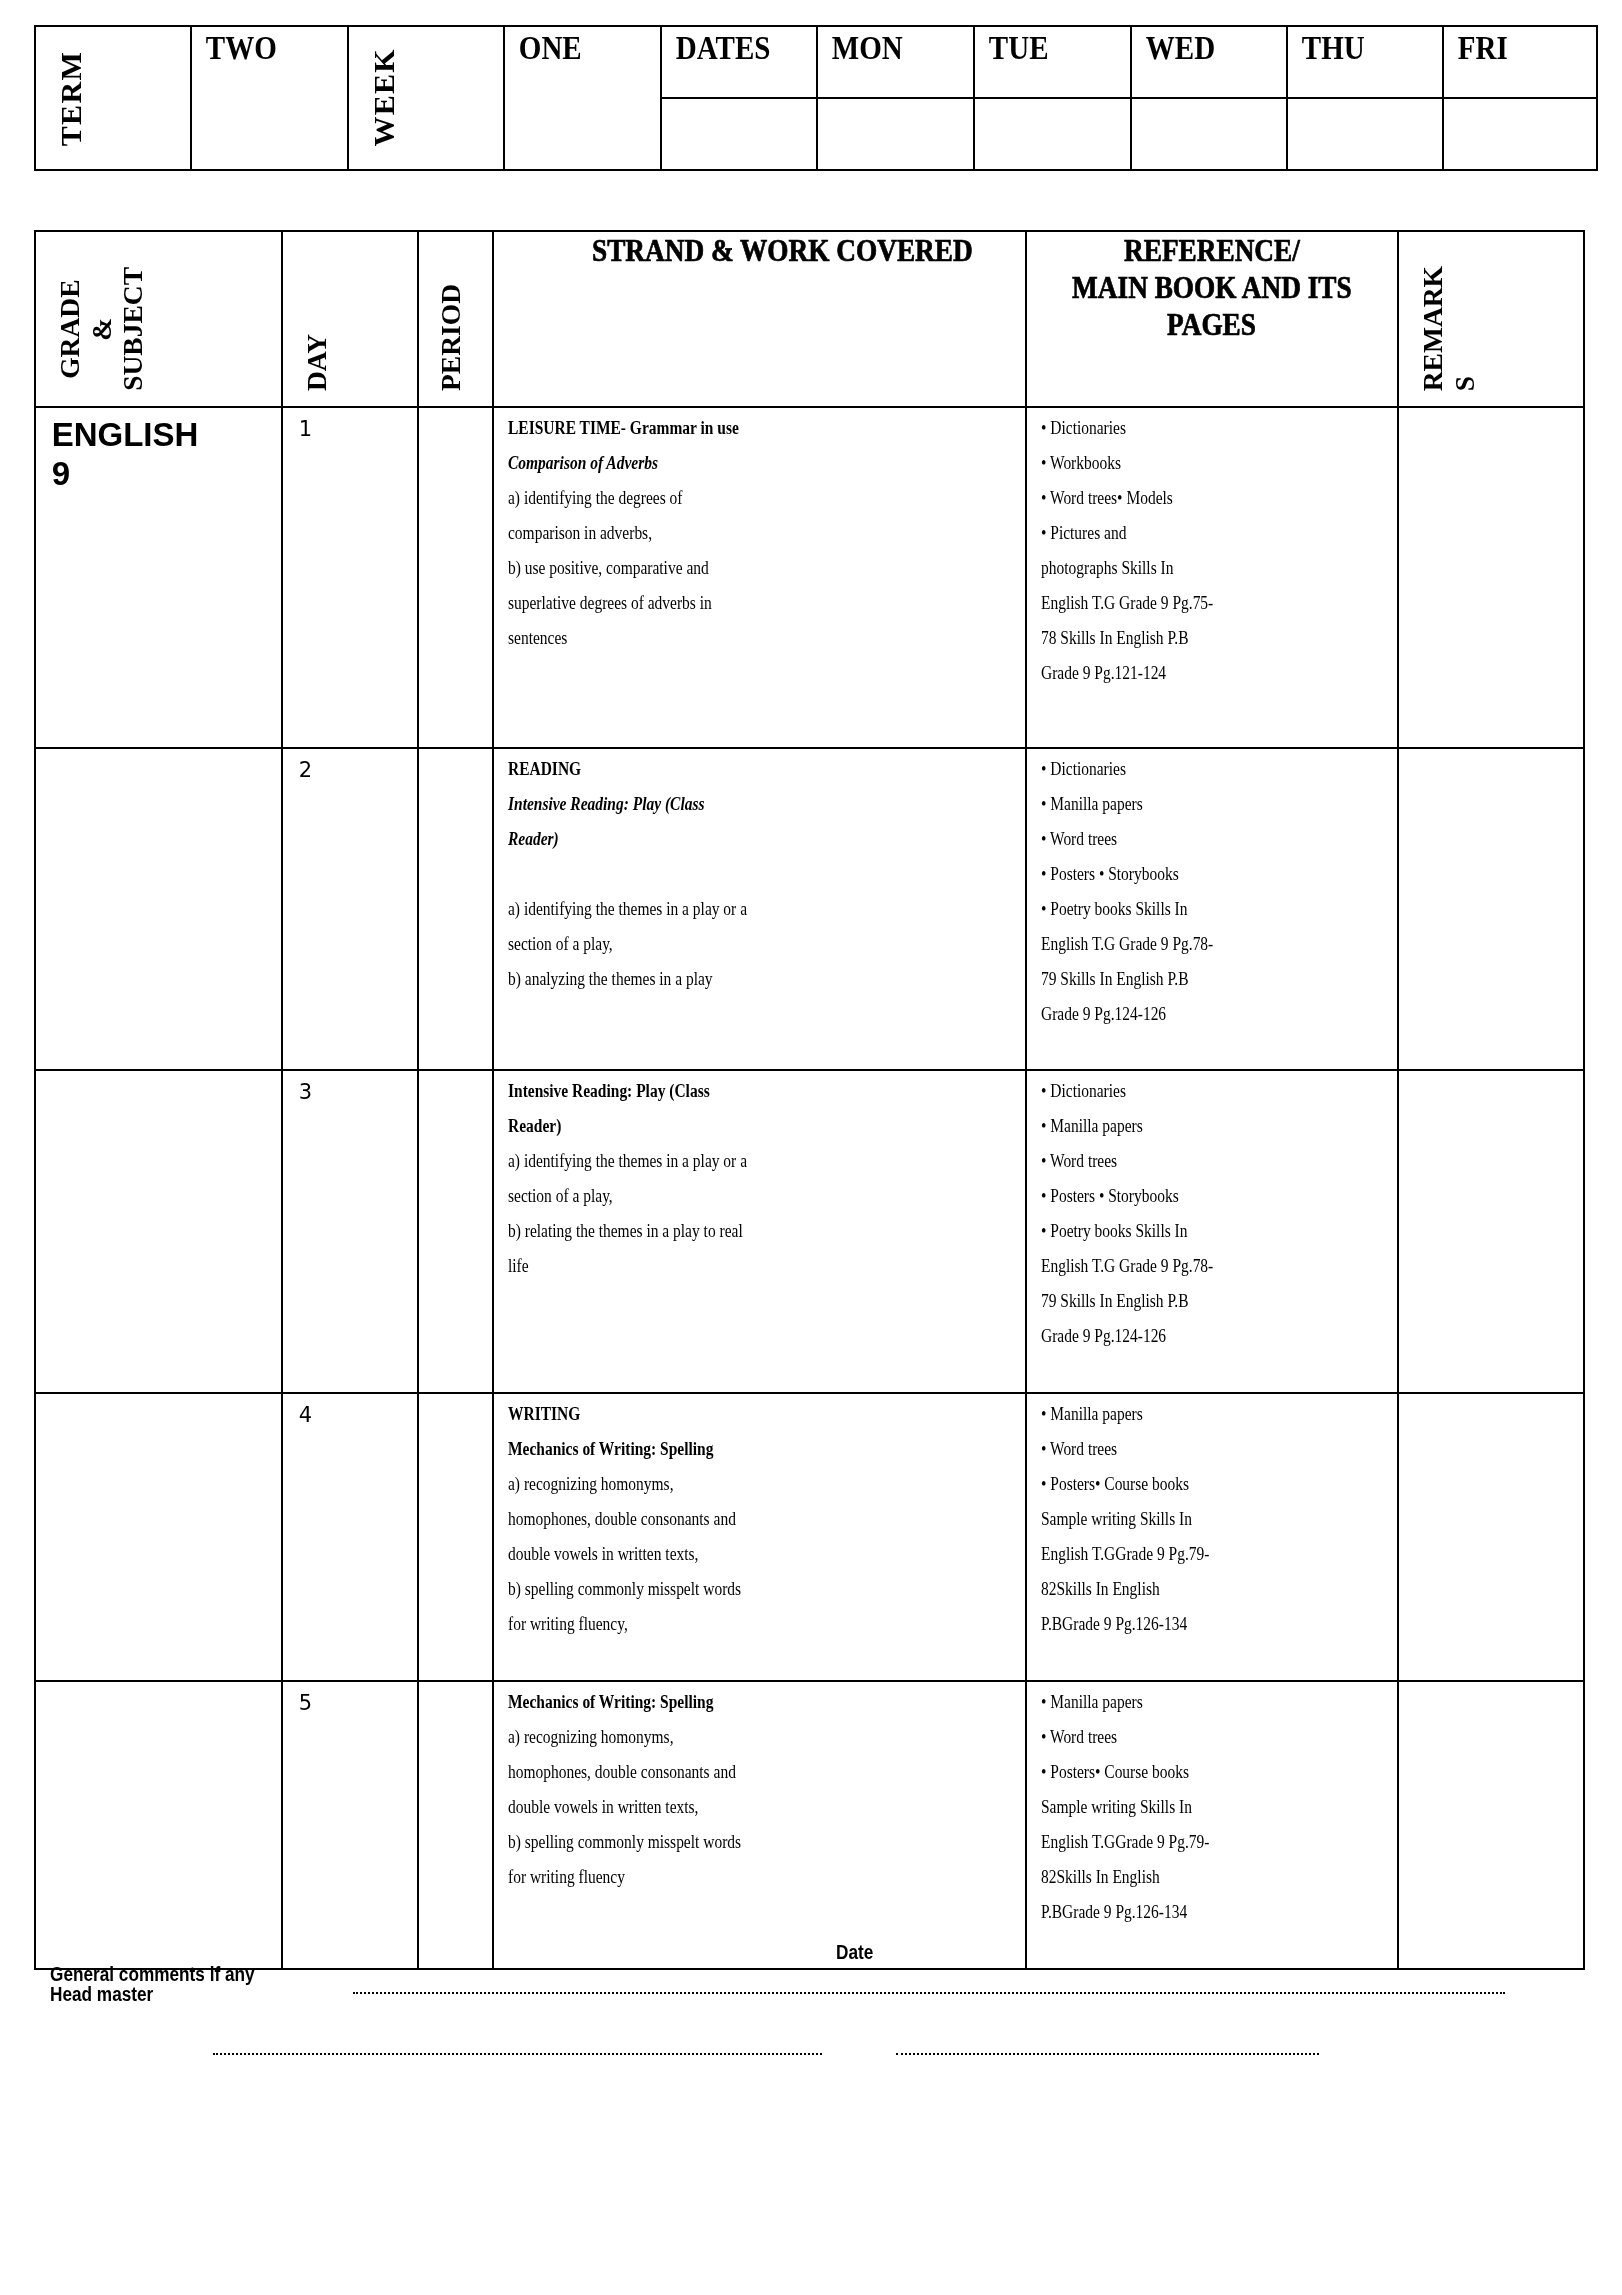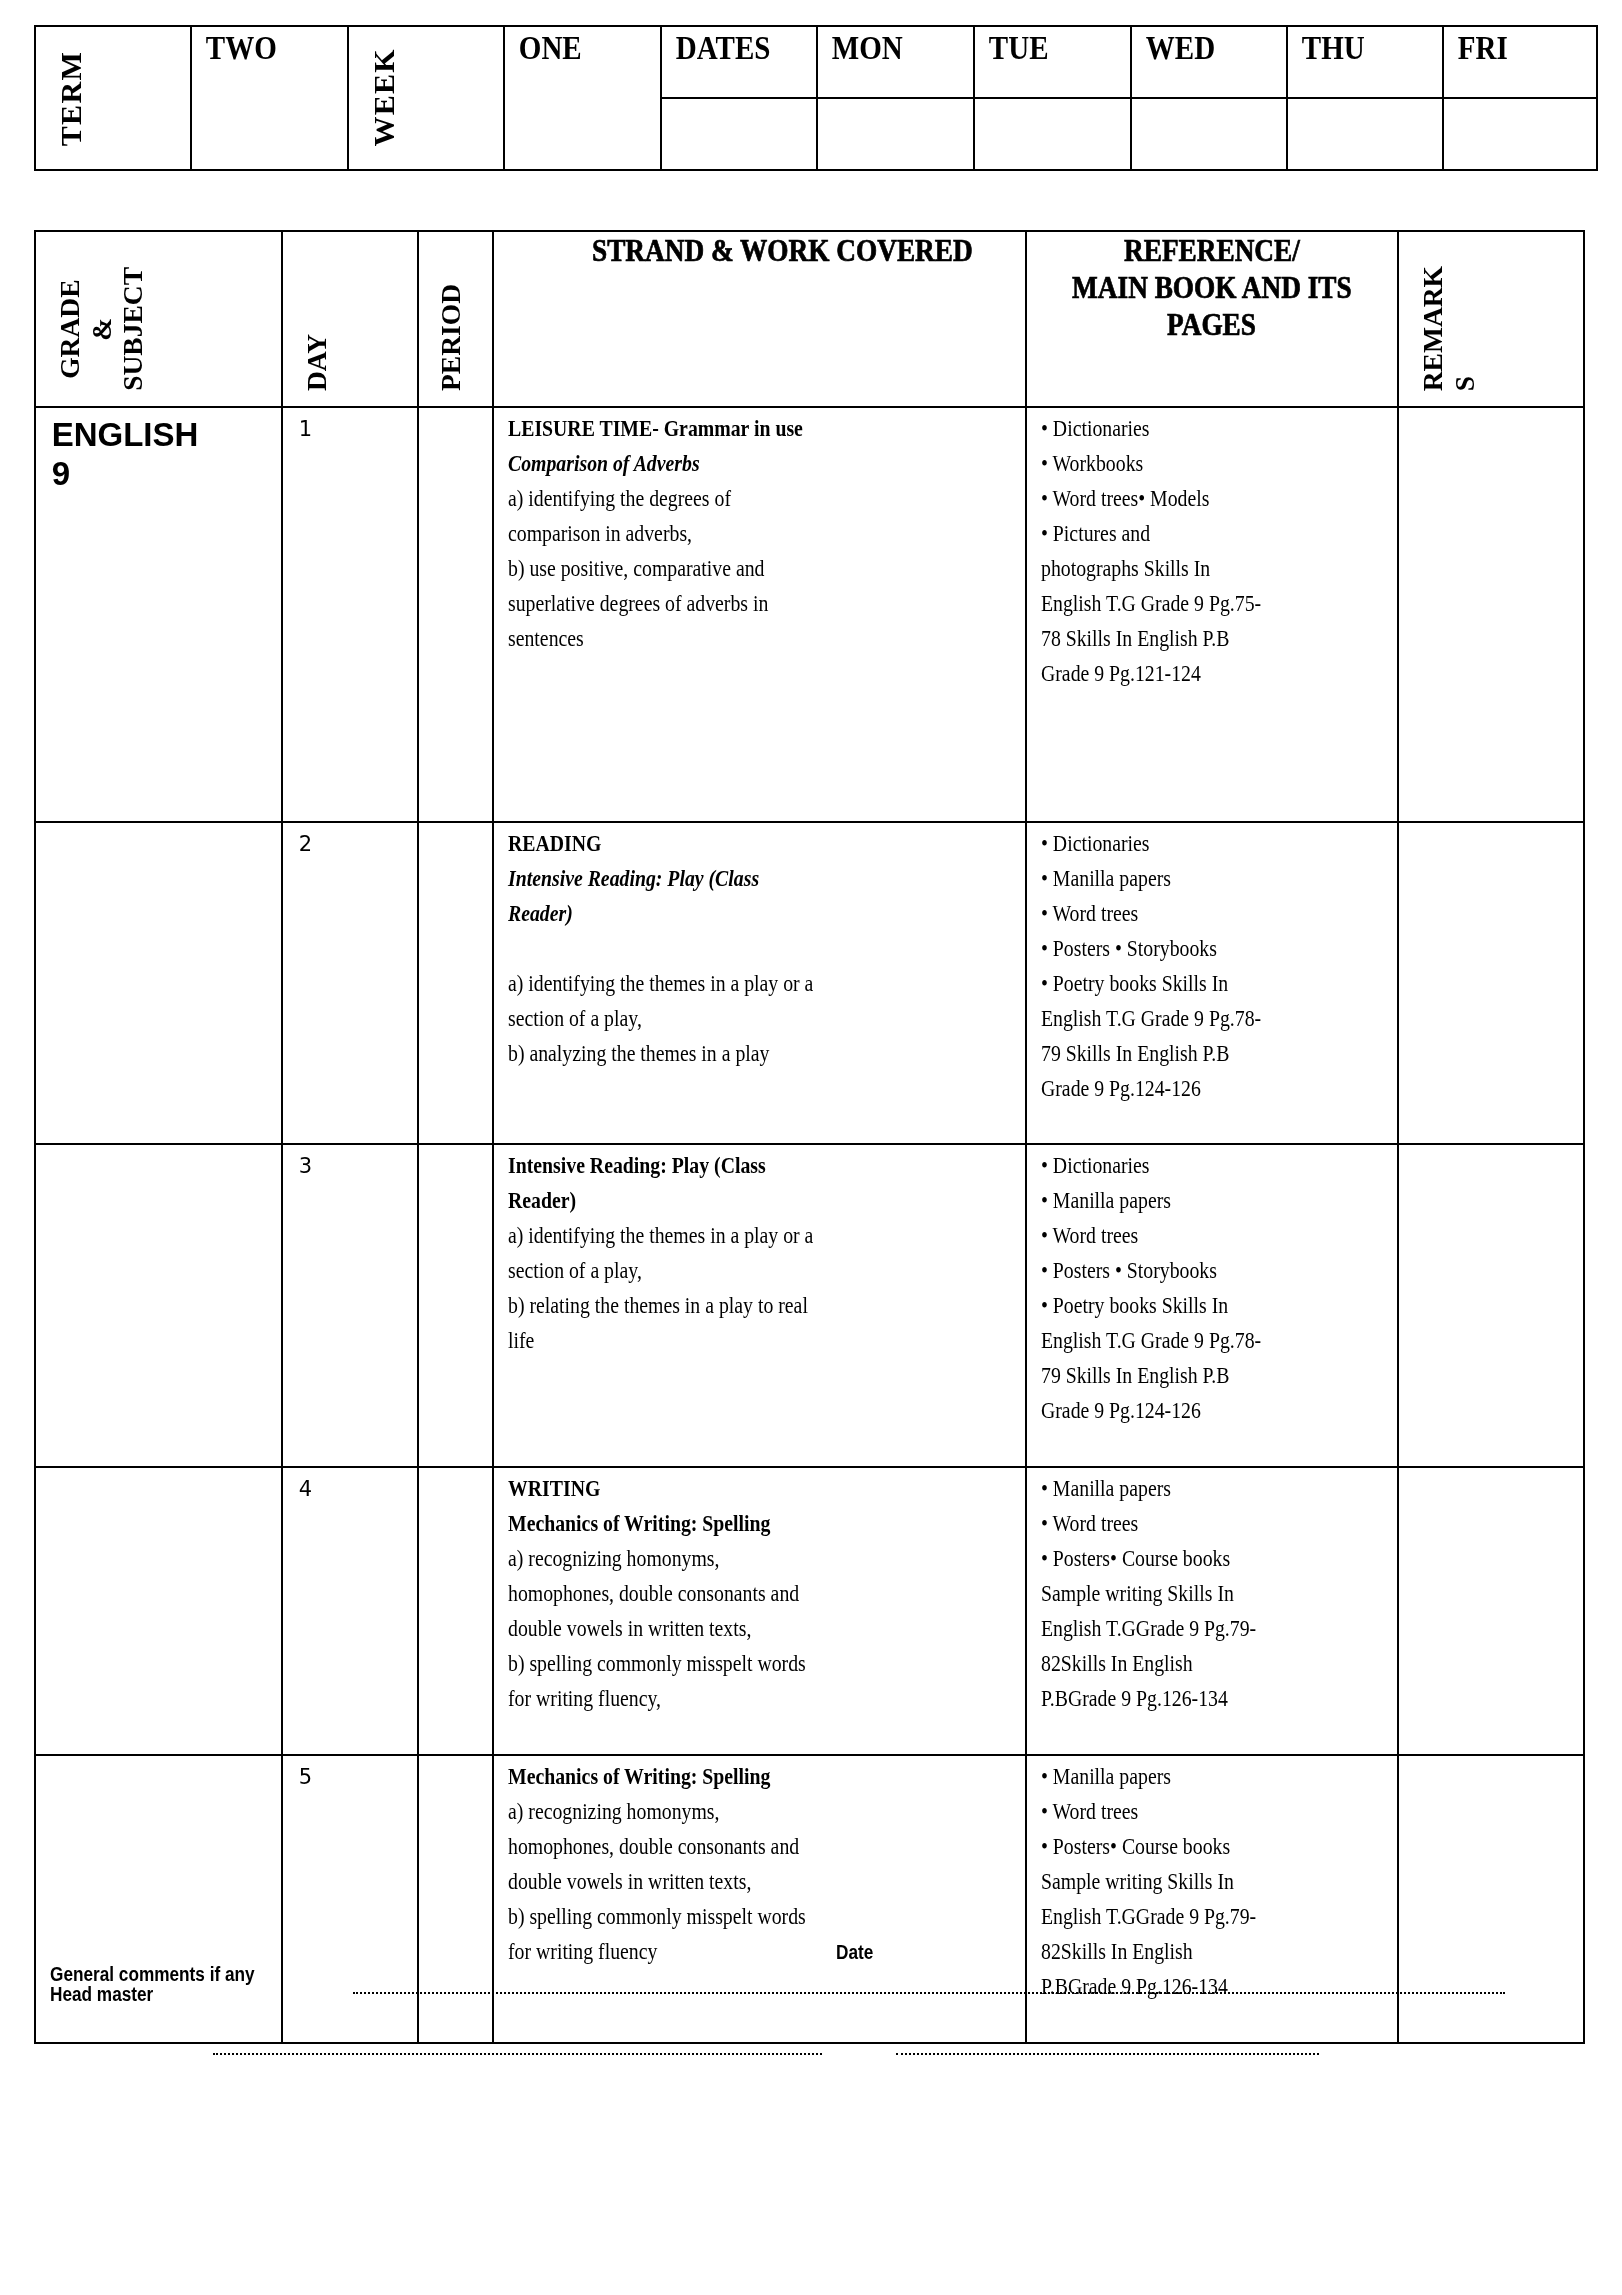--- a/index.html
+++ b/index.html
@@ -34,21 +34,21 @@
     height: 174px; font-family: "Liberation Serif", serif; font-weight: bold;
   }
   .plan-table th.rot { vertical-align: bottom; text-align: left; }
   .plan-table th .vert { font-size: 27.5px; line-height: 1.15; margin: 0 0 13px 18.3px; }
   .plan-table th .vert.two { text-align: center; }
   .th-text { font-size: 31px; font-weight: normal; -webkit-text-stroke: 0.7px #000; line-height: 1.2; padding-top: 2.6px; }
   .th-strand { padding-left: 14.4px; text-align: right; }
   .th-ref { text-align: center; }
   .th-text span { display: inline-block; transform: scaleX(0.88); }
 
-  .plan-table td { font-family: "Liberation Serif", serif; font-size: 23px; line-height: 35px; }
+  .plan-table td { font-family: "Liberation Serif", serif; font-size: 18px; line-height: 35px; }
   .cell-grade { padding: 6.5px 0 0 15.7px !important; font-family: "Liberation Sans", sans-serif !important; font-weight: bold; font-size: 33px !important; line-height: 39px !important; }
   .cell-day { padding: 3.9px 0 0 15.7px !important; font-family: "DejaVu Sans", sans-serif !important; font-size: 21px !important; }
   .cell-work, .cell-ref { padding: 2.6px 9.2px 0 14.4px !important; }
   .cell-work .ln, .cell-ref .ln { display: block; white-space: nowrap; transform: scaleX(0.86); transform-origin: left top; }
   .b { font-weight: bold; }
   .bi { font-weight: bold; font-style: italic; }
   .gap { height: 35px; }
 
   
   .footer { position: absolute; left: 50px; font-family: "Liberation Sans", sans-serif; font-weight: bold; font-size: 20px; }
@@ -152,21 +152,21 @@
         <th class="rot">
           <span class="vert" style="margin-left:18.3px">
             <span>REMARK</span><br>
             <span>S</span>
           </span>
         </th>
       </tr>
     </thead>
     <tbody id="plan-body">
 
-    <tr style="height: 415px;">
+    <tr style="height: 341px;">
           <td class="cell-grade"><span>ENGLISH</span><br><span>9</span></td>
           <td class="cell-day">1</td>
           <td></td>
           <td class="cell-work">
             <span class="ln b">LEISURE TIME- Grammar in use</span>
             <span class="ln bi">Comparison of Adverbs</span>
             <span class="ln ">a) identifying the degrees of</span>
             <span class="ln ">comparison in adverbs,</span>
             <span class="ln ">b) use positive, comparative and</span>
             <span class="ln ">superlative degrees of adverbs in</span>

